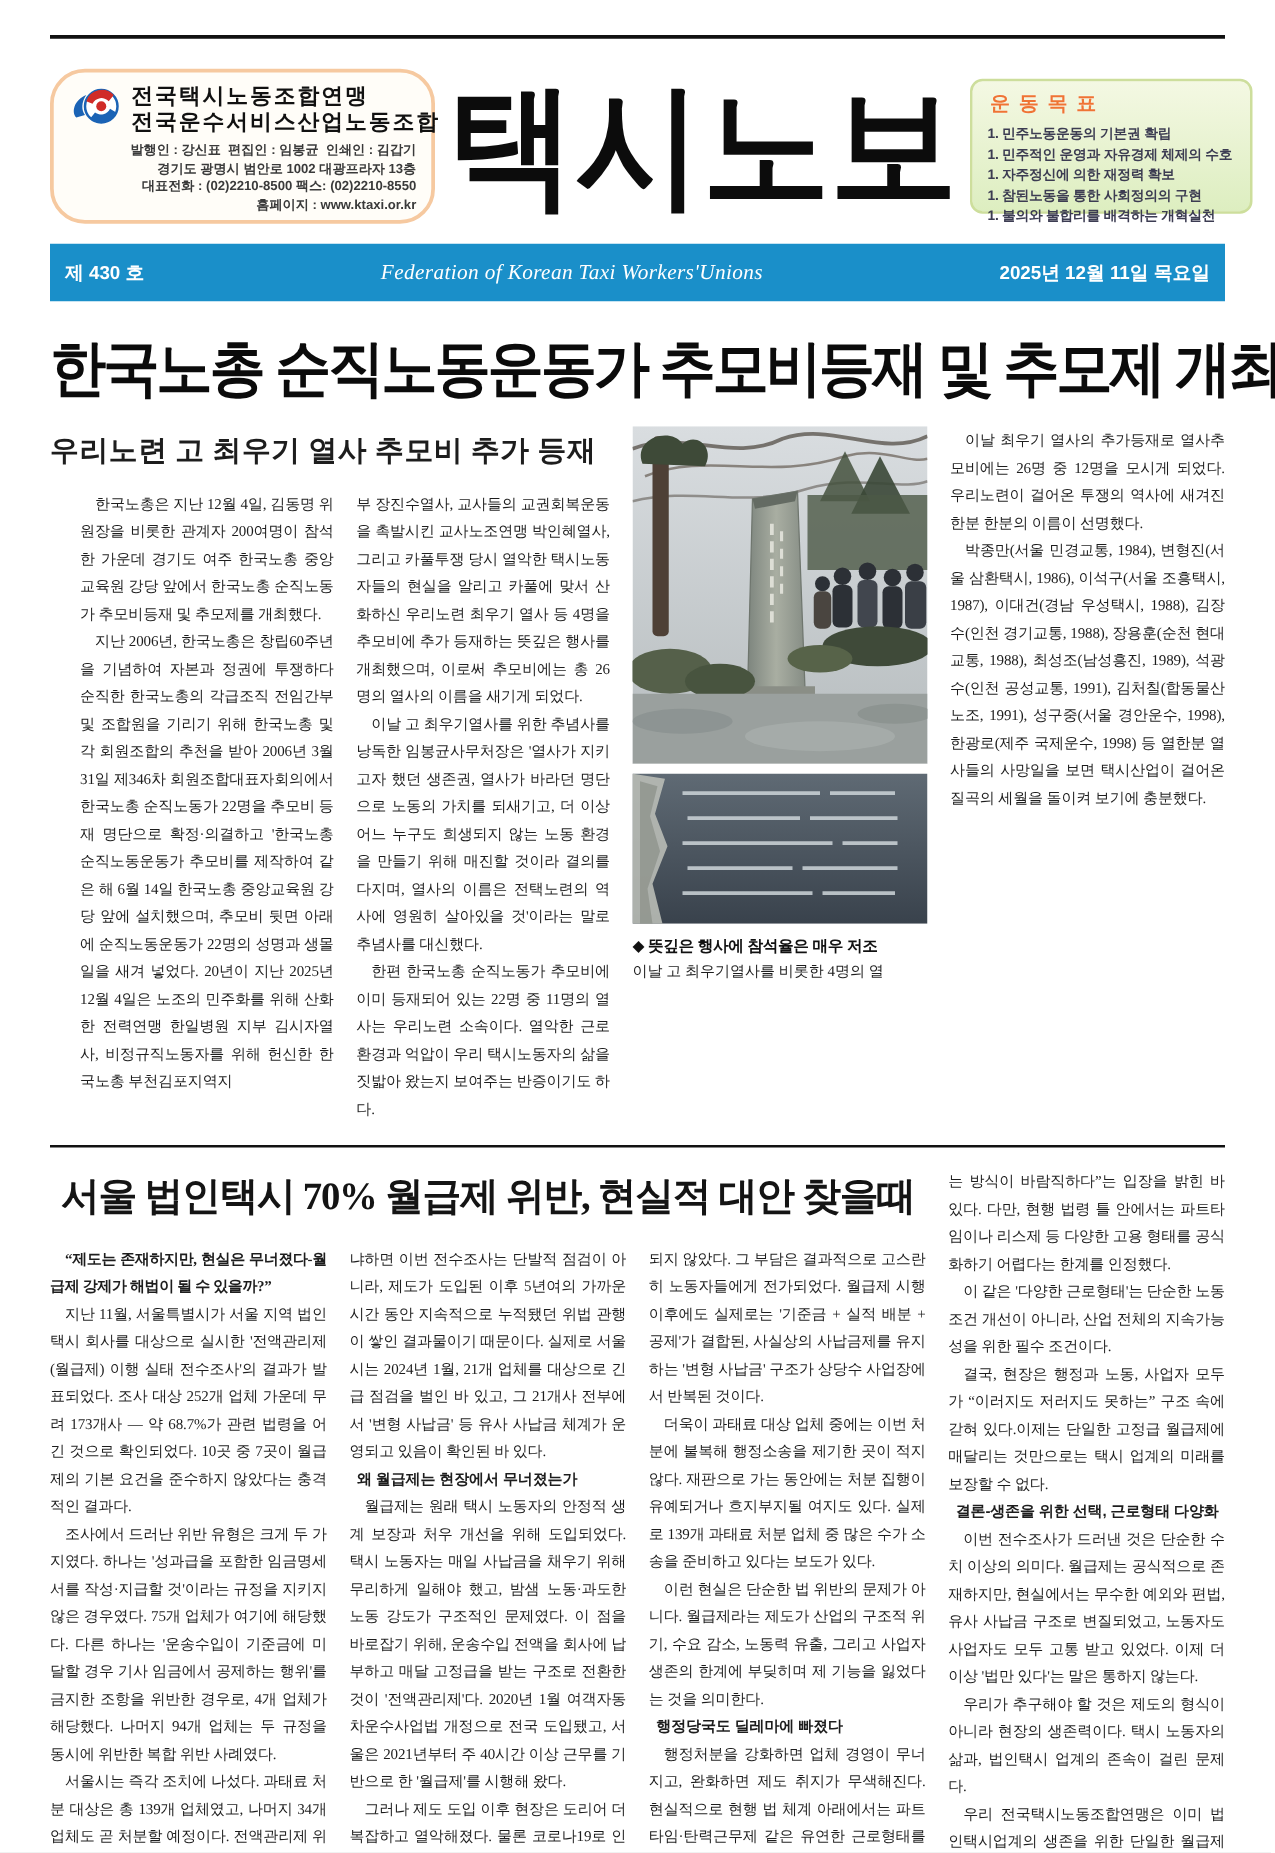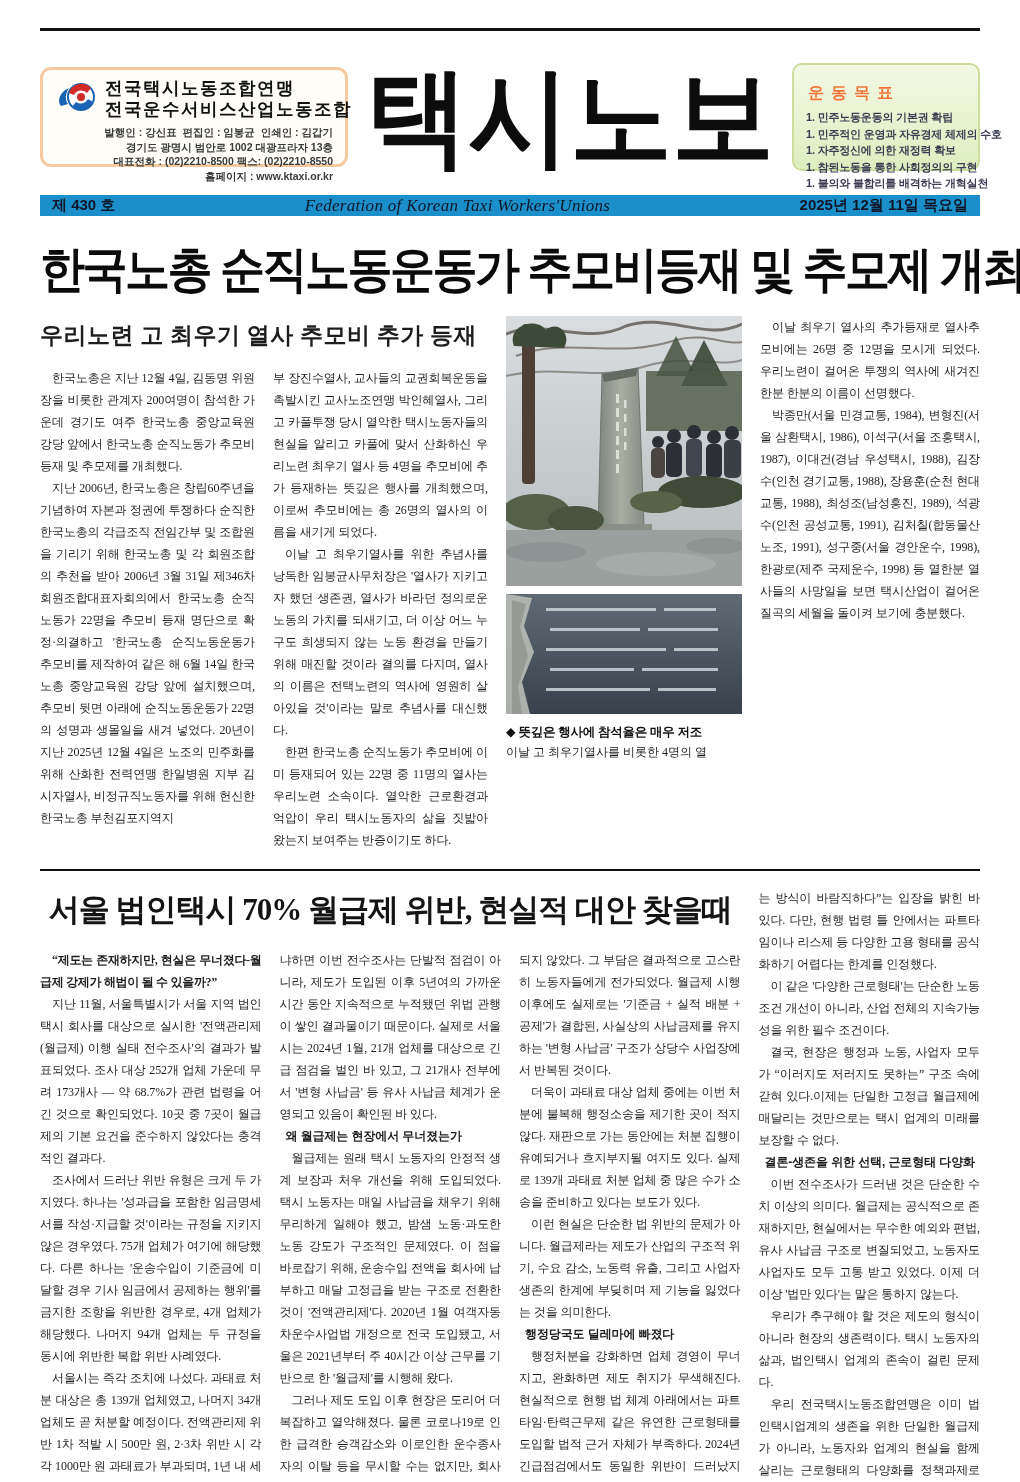--- a/index.html
+++ b/index.html
@@ -2,50 +2,50 @@
 <html lang="ko"><head>
 <meta charset="utf-8">
 <style>
   html,body{margin:0;padding:0;background:#e8e8e8;}
   .page{position:relative;width:1020px;height:1482px;margin:0 auto;background:#ffffff;overflow:hidden;
         font-family:"Liberation Sans","DejaVu Sans",sans-serif;color:#1c1c1c;}
   .top-rule{margin:28px 40px 0;border-top:3px solid #111;}
 
   
   .masthead{margin:16px 40px 0;display:flex;align-items:center;justify-content:space-between;height:140px;}
-  .pub-box{width:308px;height:100px;border:3px solid #f6c9a0;border-radius:11px;background:#fffdf8;
+  .pub-box{width:308px;height:124px;border:3px solid #f6c9a0;border-radius:28px;background:#fffdf8;
            padding:8px 12px 6px;box-sizing:border-box;flex:0 0 auto;}
   .pub-head{display:flex;align-items:center;gap:6px;}
   .logo{width:44px;height:38px;flex:0 0 auto;}
   .org-lines{display:flex;flex-direction:column;}
   .org-line{font-weight:800;font-size:17.5px;line-height:21px;letter-spacing:1.5px;color:#111;white-space:nowrap;}
   .pub-info{margin-top:5px;text-align:right;}
   .info-line{font-size:10.5px;line-height:14.5px;font-weight:700;color:#3a3a3a;white-space:pre-wrap;}
   .paper-title{margin:0 6px;font-size:104px;font-weight:900;letter-spacing:0;line-height:1;color:#0c0c0c;
                white-space:nowrap;transform:scaleX(.98) scaleY(1.04);transform-origin:center;}
-  .goals-box{width:188px;height:108px;border:2px solid #cdde9c;border-radius:10px;
-             background:linear-gradient(#f4f8e3,#ddeec0);padding:18px 12px;box-sizing:border-box;flex:0 0 auto;}
+  .goals-box{width:226px;height:108px;border:2px solid #cdde9c;border-radius:10px;
+             background:linear-gradient(#f4f8e3,#ddeec0);padding:8px 12px;box-sizing:border-box;flex:0 0 auto;}
   .goals-title{font-size:16px;font-weight:900;letter-spacing:7px;color:#ef7434;margin:0 0 5px 2px;
                text-shadow:0 0 1px #fff;}
   .goals-list{list-style:none;margin:0;padding:0;}
   .goals-list li{font-size:11px;font-weight:700;line-height:16.5px;color:#3c3c52;letter-spacing:-0.2px;white-space:nowrap;}
 
   
-  .date-bar{margin:8px 40px 0;height:21px;background:#1a8fc9;color:#0f172a;display:flex;align-items:center;
+  .date-bar{margin:8px 40px 0;height:46px;background:#1a8fc9;color:#ffffff;display:flex;align-items:center;
             justify-content:space-between;padding:0 12px;box-sizing:border-box;}
   .issue-no,.issue-date{font-size:15px;font-weight:700;letter-spacing:0;}
   .eng-name{font-family:"Liberation Serif","DejaVu Serif",serif;font-style:italic;font-size:17px;letter-spacing:.3px;}
 
   
   .headline1{margin:24px 40px 0;text-align:center;font-size:45px;font-weight:900;letter-spacing:-2.5px;
              line-height:1.25;color:#0b0b0b;white-space:nowrap;transform:scaleY(1.08);transform-origin:top center;}
   .a1-grid{margin:20px 40px 0;display:grid;grid-template-columns:448px 236px 1fr;gap:18px;}
   .subhead1{margin:4px 0 16px;text-align:left;font-family:"Liberation Serif","DejaVu Serif",serif;
             font-size:23px;font-weight:700;letter-spacing:.5px;color:#1d1d1d;white-space:nowrap;}
-  .cols2{display:grid;grid-template-columns:1fr 1fr;gap:18px;}
+  .cols2{display:grid;grid-template-columns:1fr 1fr;gap:18px;margin-left:24px;}
   .col{font-family:"Liberation Serif","DejaVu Serif",serif;font-size:12px;line-height:22px;
        color:#1d1d1d;text-align:justify;letter-spacing:-0.1px;}
   .para{margin:0;text-indent:12px;}
   .para.noindent{text-indent:0;}
   .para.subhead{font-family:"Liberation Sans","DejaVu Sans",sans-serif;font-weight:700;text-indent:6px;}
   .para.lead{font-family:Liberation Serif, serif;font-weight:700;letter-spacing:-0.3px;}
 
   .photo-fig{margin:0;}
   .photo-svg{display:block;}
   .cap-title{margin:10px 0 1px;font-size:12.5px;font-weight:800;color:#111;letter-spacing:-0.3px;}
@@ -122,21 +122,21 @@
 
       <div class="a1-left">
         <h3 class="subhead1">우리노련 고 최우기 열사 추모비 추가 등재</h3>
         <div class="cols2">
           <div class="col">
               <p class="para">한국노총은 지난 12월 4일, 김동명 위원장을 비롯한 관계자 200여명이 참석한 가운데 경기도 여주 한국노총 중앙교육원 강당 앞에서 한국노총 순직노동가 추모비등재 및 추모제를 개최했다.</p>
               <p class="para">지난 2006년, 한국노총은 창립60주년을 기념하여 자본과 정권에 투쟁하다 순직한 한국노총의 각급조직 전임간부 및 조합원을 기리기 위해 한국노총 및 각 회원조합의 추천을 받아 2006년 3월 31일 제346차 회원조합대표자회의에서 한국노총 순직노동가 22명을 추모비 등재 명단으로 확정·의결하고 '한국노총 순직노동운동가 추모비를 제작하여 같은 해 6월 14일 한국노총 중앙교육원 강당 앞에 설치했으며, 추모비 뒷면 아래에 순직노동운동가 22명의 성명과 생몰일을 새겨 넣었다. 20년이 지난 2025년 12월 4일은 노조의 민주화를 위해 산화한 전력연맹 한일병원 지부 김시자열사, 비정규직노동자를 위해 헌신한 한국노총 부천김포지역지</p>
             </div>
           <div class="col">
               <p class="para noindent">부 장진수열사, 교사들의 교권회복운동을 촉발시킨 교사노조연맹 박인혜열사, 그리고 카풀투쟁 당시 열악한 택시노동자들의 현실을 알리고 카풀에 맞서 산화하신 우리노련 최우기 열사 등 4명을 추모비에 추가 등재하는 뜻깊은 행사를 개최했으며, 이로써 추모비에는 총 26명의 열사의 이름을 새기게 되었다.</p>
-              <p class="para">이날 고 최우기열사를 위한 추념사를 낭독한 임봉균사무처장은 '열사가 지키고자 했던 생존권, 열사가 바라던 정의로운 노동의 가치를 되새기고, 더 이상 어느 누구도 희생되지 않는 노동 환경을 만들기 위해 매진할 것이라 결의를 다지며, 열사의 이름은 전택노련의 역사에 영원히 살아있을 것'이라는 말로 추념사를 대신했다.</p>
+              <p class="para">이날 고 최우기열사를 위한 추념사를 낭독한 임봉균사무처장은 '열사가 지키고자 했던 생존권, 열사가 바라던 명단으로 노동의 가치를 되새기고, 더 이상 어느 누구도 희생되지 않는 노동 환경을 만들기 위해 매진할 것이라 결의를 다지며, 열사의 이름은 전택노련의 역사에 영원히 살아있을 것'이라는 말로 추념사를 대신했다.</p>
               <p class="para">한편 한국노총 순직노동가 추모비에 이미 등재되어 있는 22명 중 11명의 열사는 우리노련 소속이다. 열악한 근로환경과 억압이 우리 택시노동자의 삶을 짓밟아 왔는지 보여주는 반증이기도 하다.</p>
             </div>
         </div>
       </div>
 
       <figure class="photo-fig">
         <svg class="photo-svg" viewBox="0 0 236 398" width="236" height="398">
 
           <defs>
             <linearGradient id="sky" x1="0" y1="0" x2="0" y2="1">

